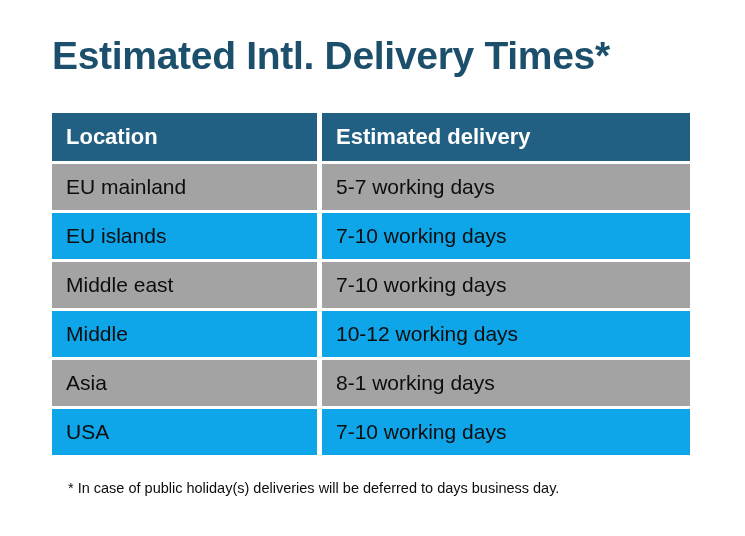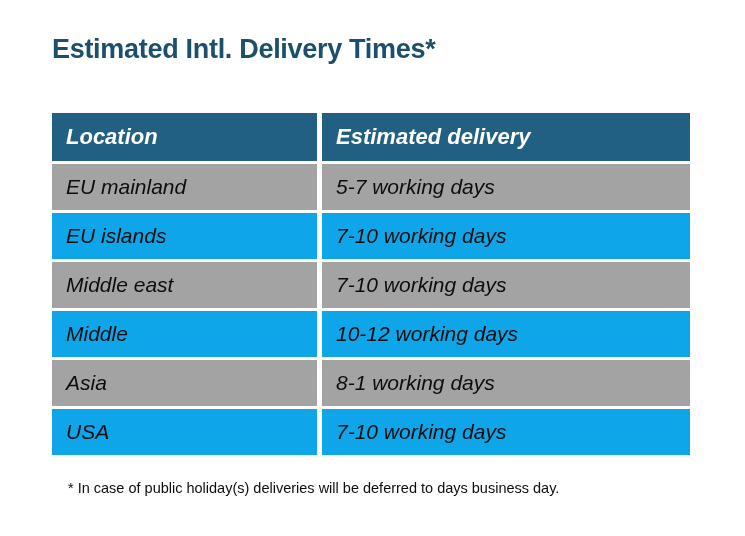--- a/index.html
+++ b/index.html
@@ -17,21 +17,21 @@
   .page {
     position: relative;
     width: 745px;
     height: 536px;
     box-sizing: border-box;
   }
   .page-title {
     position: absolute;
     left: 52px;
     top: 34px;
-    font-size: 27px;
+    font-size: 39px;
     font-weight: bold;
     letter-spacing: -0.3px;
     color: #1c4f6b;
     white-space: nowrap;
   }
   .delivery-table {
     position: absolute;
     left: 52px;
     top: 113px;
     width: 638px;
@@ -44,21 +44,20 @@
   .cell {
     box-sizing: border-box;
     display: flex;
     align-items: center;
     height: 46px;
     padding-left: 14px;
     font-size: 21px;
     color: #0d0d0d;
     overflow: hidden;
     white-space: nowrap;
-    font-style: italic;
   }
   .cell-location {
     width: 265px;
     flex: 0 0 265px;
   }
   .cell-spacer {
     width: 5px;
     flex: 0 0 5px;
     background: #ffffff;
     height: 46px;

